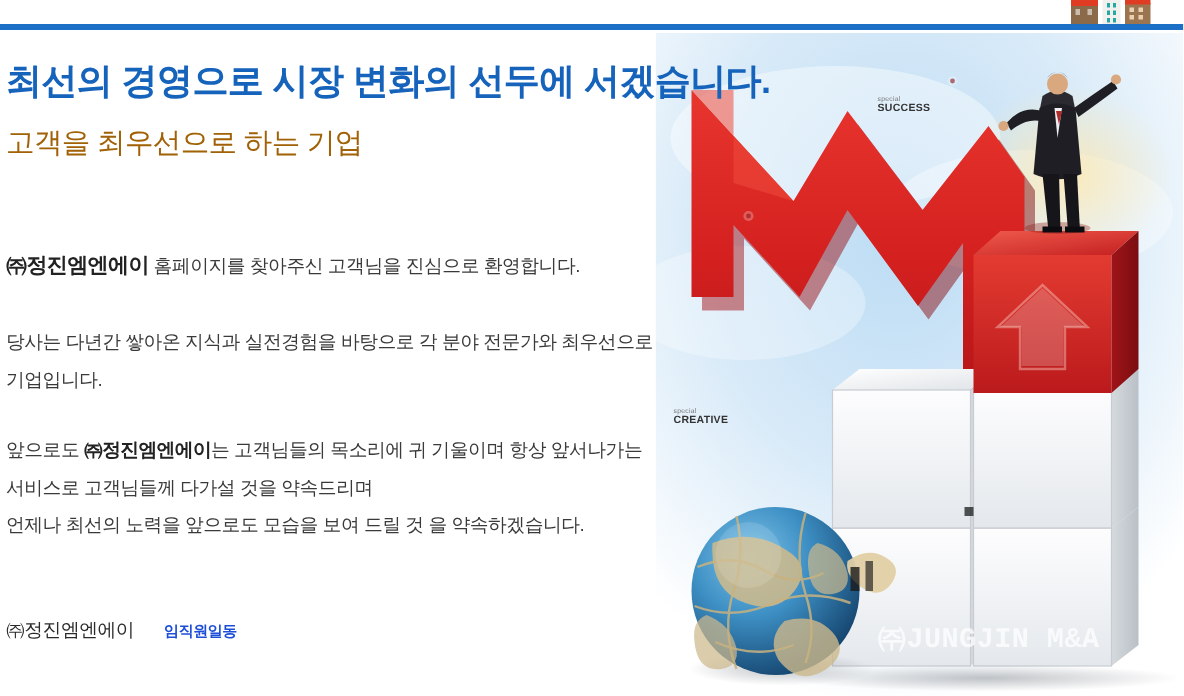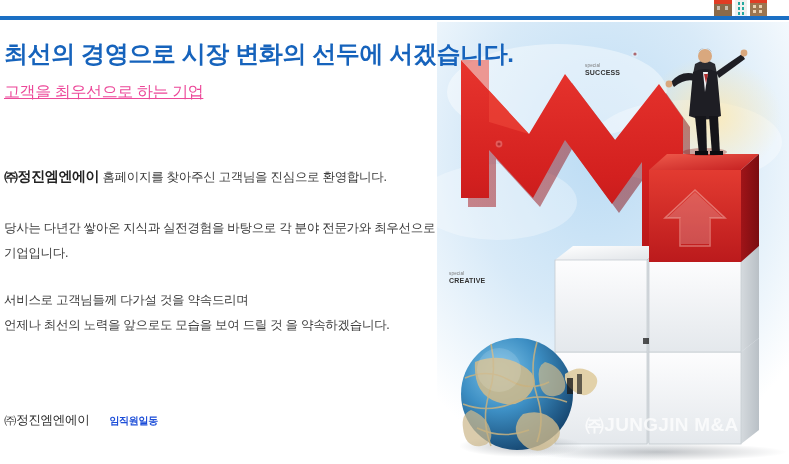--- a/index.html
+++ b/index.html
@@ -56,27 +56,26 @@
     letter-spacing: -0.4px;
     white-space: nowrap;
     z-index: 5;
   }
 
   .subheadline {
     position: absolute;
     left: 4px;
     top: 82px;
     width: 520px;
-    font-size: 16px;
+    font-size: 19px;
     font-weight: normal;
-    color: #ec4899;
+    color: #a16207;
     letter-spacing: -0.4px;
     white-space: nowrap;
     z-index: 5;
-    text-decoration: underline;
   }
 
   
   .body-copy {
     position: absolute;
     left: 4px;
     top: 148px;
     width: 470px;
     z-index: 5;
     margin-top: 16px;
@@ -140,20 +139,21 @@
     position: absolute;
     left: 148px;
     top: 390px;
     font-size: 19px;
     font-weight: 600;
     color: rgba(255,255,255,0.72);
     letter-spacing: 0.3px;
     white-space: nowrap;
     pointer-events: none;
     z-index: 4;
+    font-family: Liberation Mono, monospace;
   }
 
   .badge-label {
     position: absolute;
     font-family: "Liberation Sans", sans-serif;
     color: #4a4a4a;
     white-space: nowrap;
     z-index: 4;
     line-height: 1.05;
   }
@@ -383,20 +383,21 @@
     <div class="para welcome">
       <span class="company-strong">㈜정진엠엔에이</span><span> 홈페이지를 찾아주신 고객님을 진심으로 환영합니다.</span>
     </div>
 
     <div class="para-block">
       <div class="para">당사는 다년간 쌓아온 지식과 실전경험을 바탕으로 각 분야 전문가와 최우선으로</div>
       <div class="para">기업입니다.</div>
     </div>
 
     <div class="para-block">
+      <div class="para"><span> 앞으로도 </span><span class="company-strong sm">㈜정진엠엔에이</span><span>는 고객님들의 목소리에 귀 기울이며 항상 앞서나가는</span></div>
       <div class="para">서비스로 고객님들께 다가설 것을 약속드리며</div>
       <div class="para">언제나 최선의 노력을 앞으로도 모습을 보여 드릴 것 을 약속하겠습니다.</div>
     </div>
 
   </div>
 
   <div class="signature">
     <span>㈜정진엠엔에이</span><span class="sig-name">임직원일동</span>
   </div>
 

